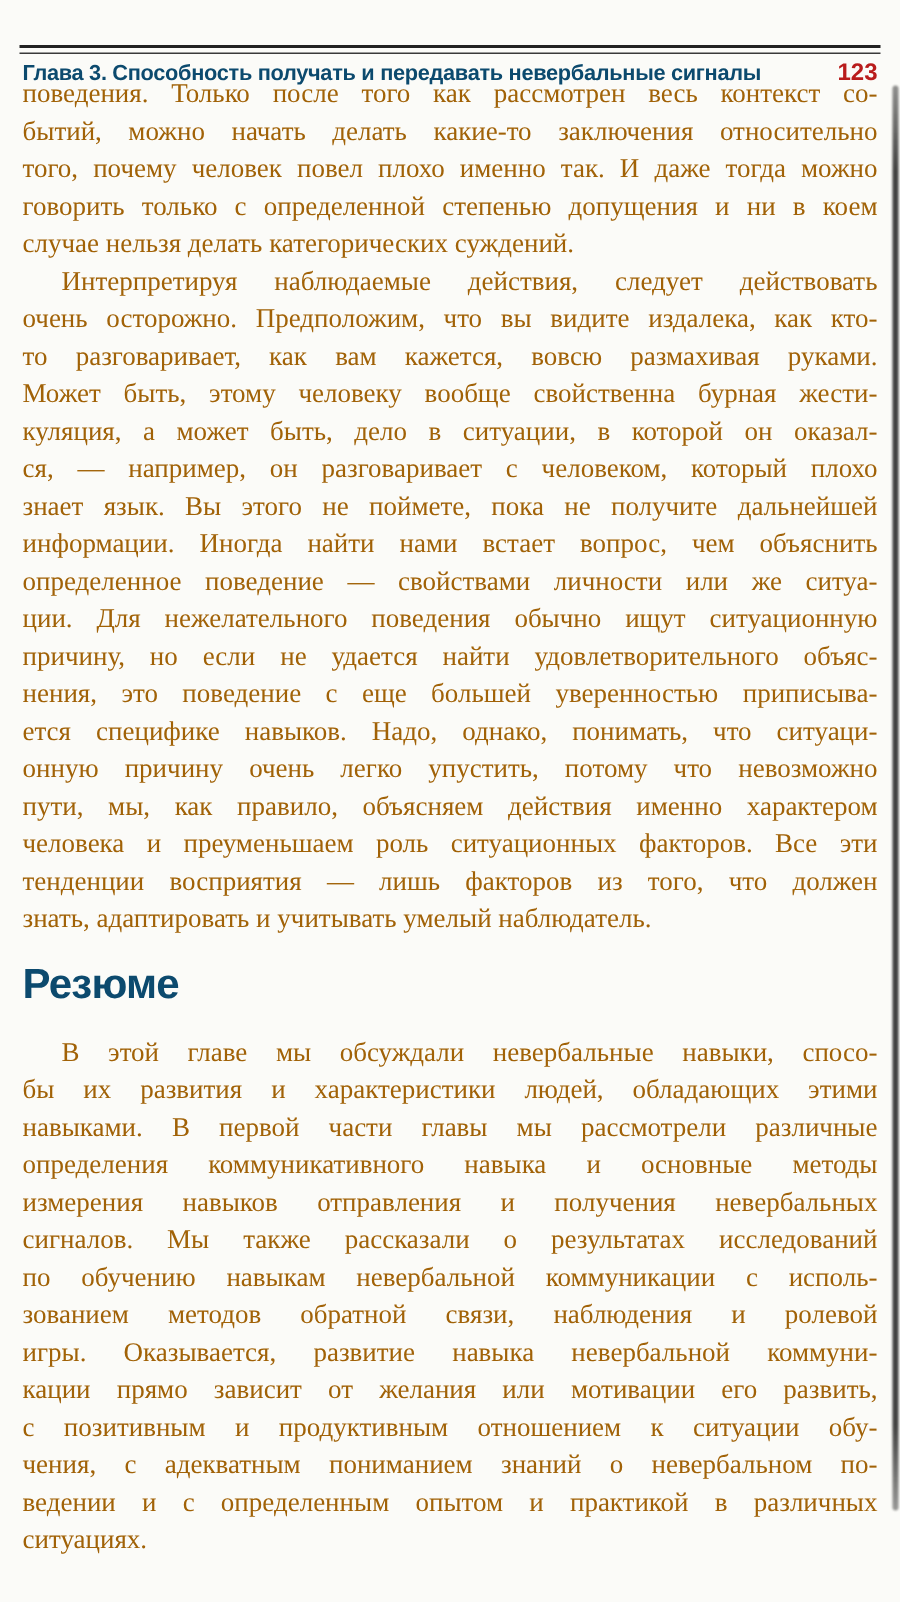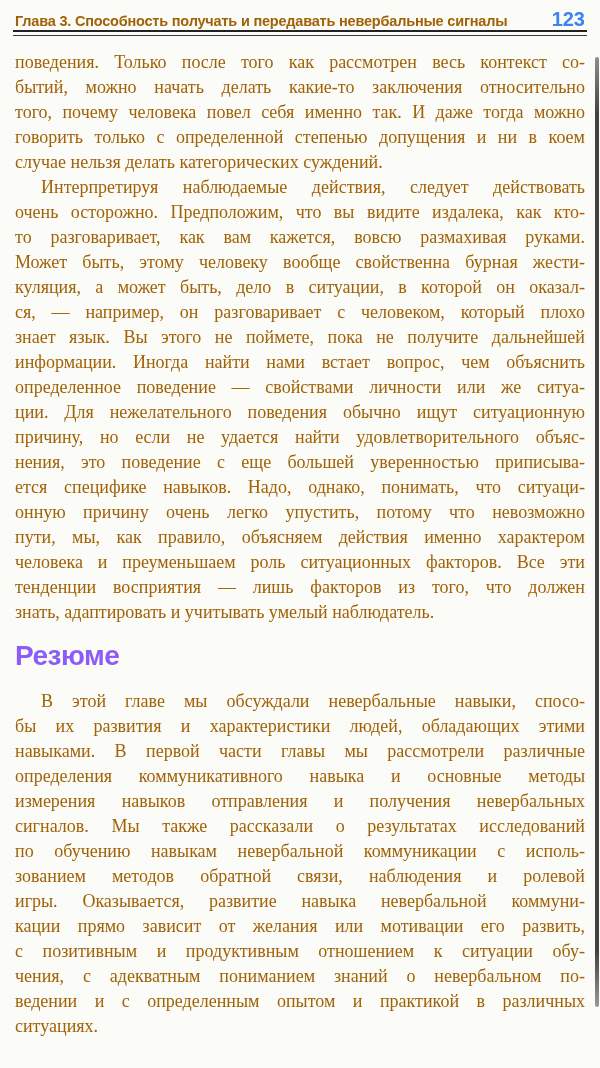--- a/index.html
+++ b/index.html
@@ -19,28 +19,29 @@
   .runhead {
     position: absolute;
     top: 8px; left: 15px; right: 15px;
     display: flex; justify-content: space-between; align-items: baseline;
     font-family: "Liberation Sans", sans-serif;
   }
   .runhead .title {
     font-size: 14.5px;
     font-weight: 600;
     letter-spacing: -0.2px;
-    color: #a16207;
+    color: #0c4a6e;
     white-space: nowrap;
   }
   .runhead .pagenum {
-    font-size: 20px;
+    font-size: 16px;
     font-weight: 700;
-    color: #3b82f6;
+    color: #b91c1c;
     margin-left: 10px;
+    margin-top: 32px;
   }
   .rule-thick {
     position: absolute; top: 30px; left: 13px; right: 13px;
     height: 2px; background: #222;
   }
   .rule-thin {
     position: absolute; top: 35px; left: 13px; right: 13px;
     height: 1px; background: #3a3a3a;
   }
   
@@ -61,21 +62,21 @@
   .tline.lastline {
     text-align-last: left;
     white-space: normal;
   }
   .tline.indented { text-indent: 26px; }
   .section-heading {
     font-family: "Liberation Sans", sans-serif;
     font-size: 28px;
     font-weight: 700;
     letter-spacing: -0.5px;
-    color: #8b5cf6;
+    color: #0c4a6e;
     margin: 14px 0 16px 0;
     line-height: 34px;
     height: 34px;
   }
   
   .edge-line {
     position: absolute;
     right: 1px; top: 57px;
     width: 4px; height: 950px;
     background: linear-gradient(to bottom,
@@ -96,21 +97,21 @@
     <span class="pagenum">123</span>
   </div>
 
   <div class="rule-thick"></div>
   <div class="rule-thin"></div>
 
   <div class="content" id="content">
       <div class="para">
         <div class="tline">поведения. Только после того как рассмотрен весь контекст со-</div>
         <div class="tline">бытий, можно начать делать какие-то заключения относительно</div>
-        <div class="tline">того, почему человека повел себя именно так. И даже тогда можно</div>
+        <div class="tline">того, почему человек повел плохо именно так. И даже тогда можно</div>
         <div class="tline">говорить только с определенной степенью допущения и ни в коем</div>
         <div class="tline lastline">случае нельзя делать категорических суждений.</div>
       </div>
       <div class="para">
         <div class="tline indented">Интерпретируя наблюдаемые действия, следует действовать</div>
         <div class="tline">очень осторожно. Предположим, что вы видите издалека, как кто-</div>
         <div class="tline">то разговаривает, как вам кажется, вовсю размахивая руками.</div>
         <div class="tline">Может быть, этому человеку вообще свойственна бурная жести-</div>
         <div class="tline">куляция, а может быть, дело в ситуации, в которой он оказал-</div>
         <div class="tline">ся, — например, он разговаривает с человеком, который плохо</div>

